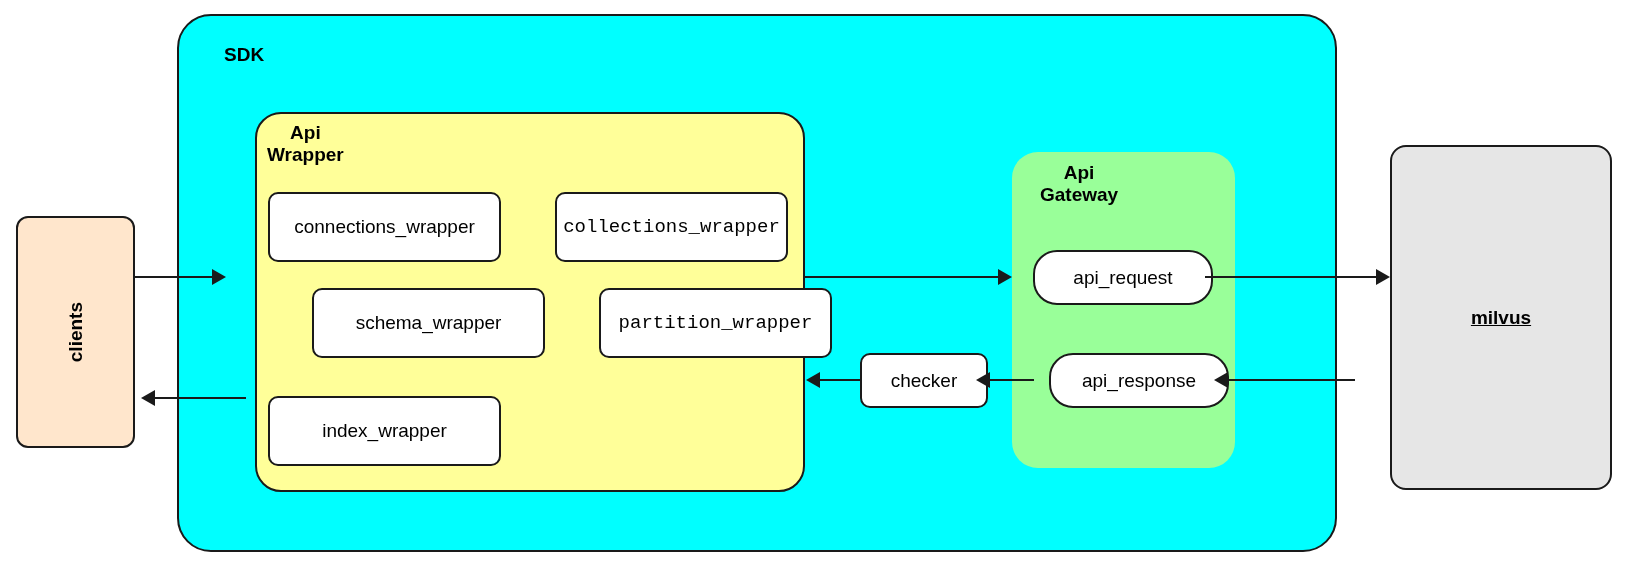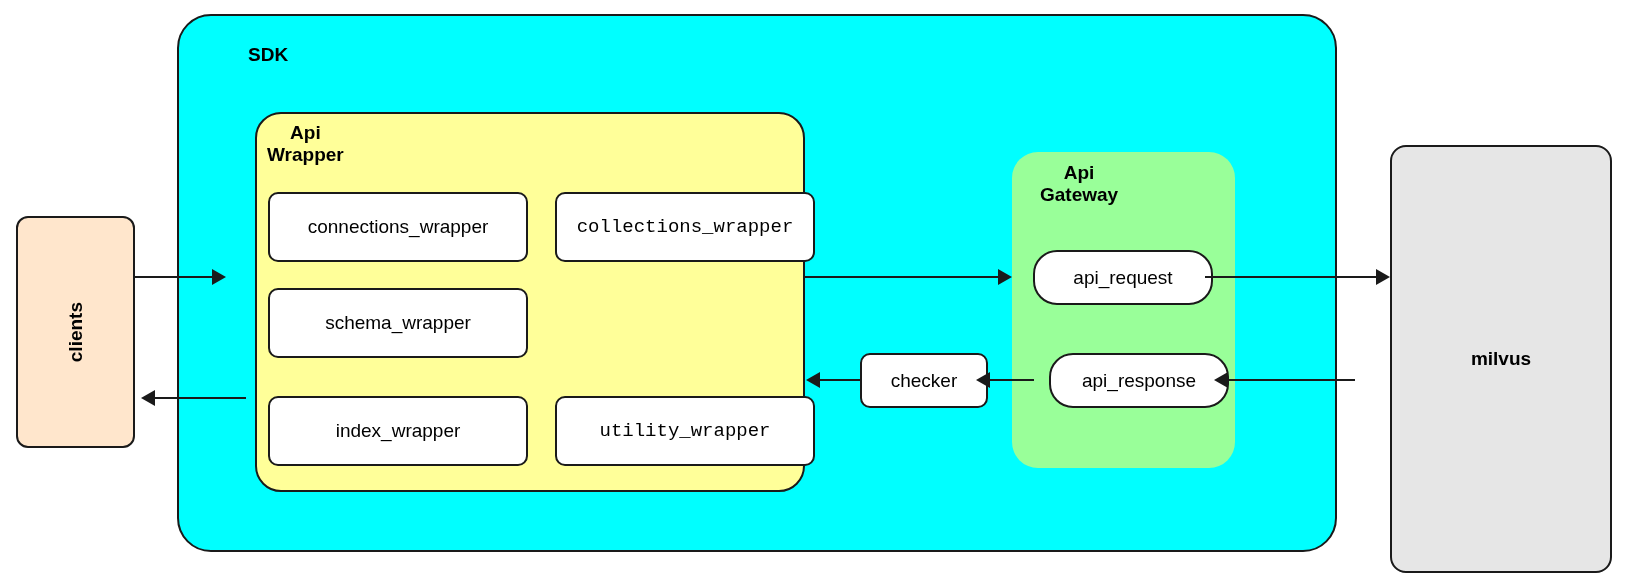--- a/index.html
+++ b/index.html
@@ -71,39 +71,39 @@
   
   .group-title {
     position: absolute;
     font-weight: bold;
     font-size: 19px;
     line-height: 22px;
     color: #000000;
     white-space: pre-line;
     text-align: center;
   }
-  .title-sdk   { left: 45px; top: 28px; margin-left: 24px; }
+  .title-sdk   { left: 45px; top: 28px; }
   .title-wrapper { left: 10px; top: 8px; }
   .title-gateway { left: 28px; top: 10px; }
 
   
   .leaf {
     background: #ffffff;
     border-radius: 10px;
     font-size: 19px;
     font-weight: normal;
   }
 
   
   .w-c1 { left: 268px; }
   .w-c2 { left: 555px; font-family: Liberation Mono, monospace; }
   .w-r1 { top: 192px; }
-  .w-r2 { top: 288px; }
+  .w-r2 { top: 288px; margin-left: 44px; }
   .w-r3 { top: 396px; }
-  .w-size { width: 260px; height: 70px; }
+  .w-size { width: 233px; height: 70px; }
 
   
   .g-box { left: 1033px; width: 180px; height: 55px; border-radius: 24px; }
   .g-r1 { top: 250px; }
   .g-r2 { top: 353px; margin-left: 16px; }
 
   
   .box-checker {
     left: 860px;
     top: 353px;
@@ -129,25 +129,26 @@
     writing-mode: vertical-rl;
     text-orientation: mixed;
     transform: rotate(180deg);
   }
 
   
   .box-milvus {
     left: 1390px;
     top: 145px;
     width: 222px;
-    height: 428px;
+    height: 345px;
     background: #e6e6e6;
     border-radius: 16px;
     font-size: 19px;
     font-weight: bold;
+    text-decoration: underline;
   }
 
   
   .conn {
     position: absolute;
     background: #1a1a1a;
     height: 2px;
   }
   .arrowhead {
     position: absolute;
@@ -201,25 +202,25 @@
 
   <div class="box leaf w-size w-c1 w-r1">
     <span>connections_wrapper</span>
   </div>
   <div class="box leaf w-size w-c2 w-r1">
     <span>collections_wrapper</span>
   </div>
   <div class="box leaf w-size w-c1 w-r2">
     <span>schema_wrapper</span>
   </div>
+  <div class="box leaf w-size w-c2 w-r2">
+    <span>partition_wrapper</span>
+  </div>
   <div class="box leaf w-size w-c1 w-r3">
     <span>index_wrapper</span>
-  </div>
-  <div class="box leaf w-size w-c2 w-r3">
-    <span>utility_wrapper</span>
   </div>
 
   <div class="box container-gateway">
     <div class="group-title title-gateway">Api
 Gateway</div>
   </div>
 
   <div class="box leaf g-box g-r1">
     <span>api_request</span>
   </div>

